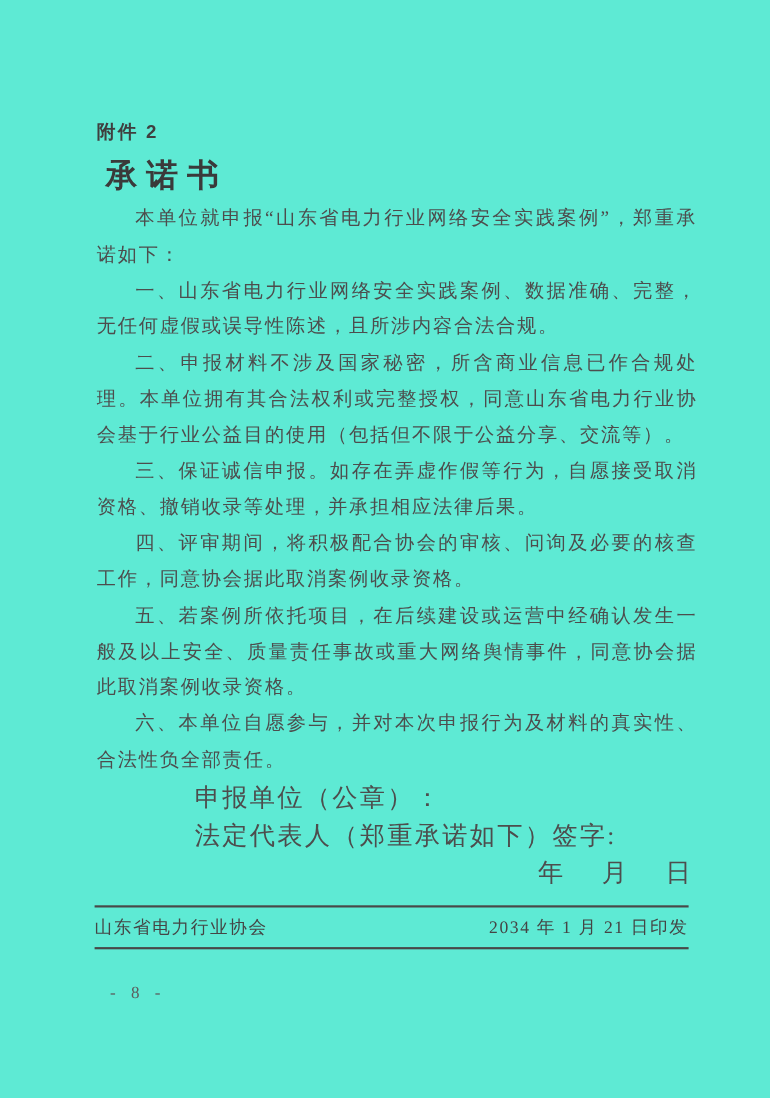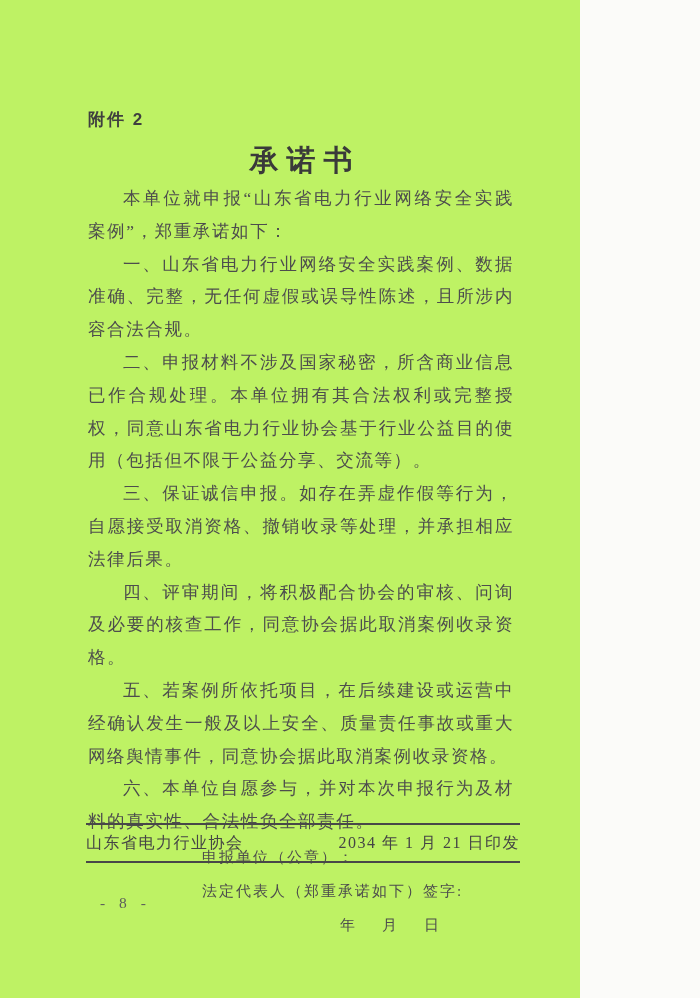--- a/index.html
+++ b/index.html
@@ -3,71 +3,72 @@
 <meta charset="utf-8">
 <style>
   * { margin: 0; padding: 0; box-sizing: border-box; }
   html, body {
     width: 700px;
     background: #fbfbf9;
     font-family: "Liberation Serif", "DejaVu Serif", serif;
   }
   .page {
     position: relative;
-    width: 580px;
+    width: 700px;
     height: 998px;
-    background: #bef264;
+    background: #5eead4;
     padding: 108px 66px 0 88px;
     overflow: hidden;
     color: #4a4a4a;
   }
   .attachment {
     font-family: "Liberation Sans", "DejaVu Sans", sans-serif;
     font-size: 17px;
     font-weight: 600;
     color: #3f3f3f;
     line-height: 24px;
     letter-spacing: 2px;
   }
   .doc-title {
     margin-top: 6px;
-    text-align: center;
+    text-align: left;
     font-size: 29px;
     font-weight: 700;
     color: #3a3a3a;
     letter-spacing: 8px;
     line-height: 44px;
     text-indent: 8px; 
   }
   .body-text {
     font-size: 17.5px;
     line-height: 32.8px;
     letter-spacing: 1.6px;
     text-align: justify;
     color: #4d4d4d;
   }
   .body-text p {
     text-indent: 2em;
   }
   .sig-block {
     margin-top: 2px;
-    margin-left: 114px;
-    font-size: 15px;
+    margin-left: 89px;
+    font-size: 23px;
     line-height: 34px;
     letter-spacing: 2px;
     color: #4d4d4d;
   }
   .sig-date {
     margin-left: 138px;
     letter-spacing: 6px;
+    text-align: right;
   }
   .footer {
     position: absolute;
     left: 86px;
-    right: 60px;
+    right: 74px;
     top: 823px;
     border-top: 2px solid #484848;
     border-bottom: 2px solid #484848;
     height: 40px;
     display: flex;
     align-items: center;
     justify-content: space-between;
     font-size: 16px;
     color: #454545;
     letter-spacing: 1.5px;

